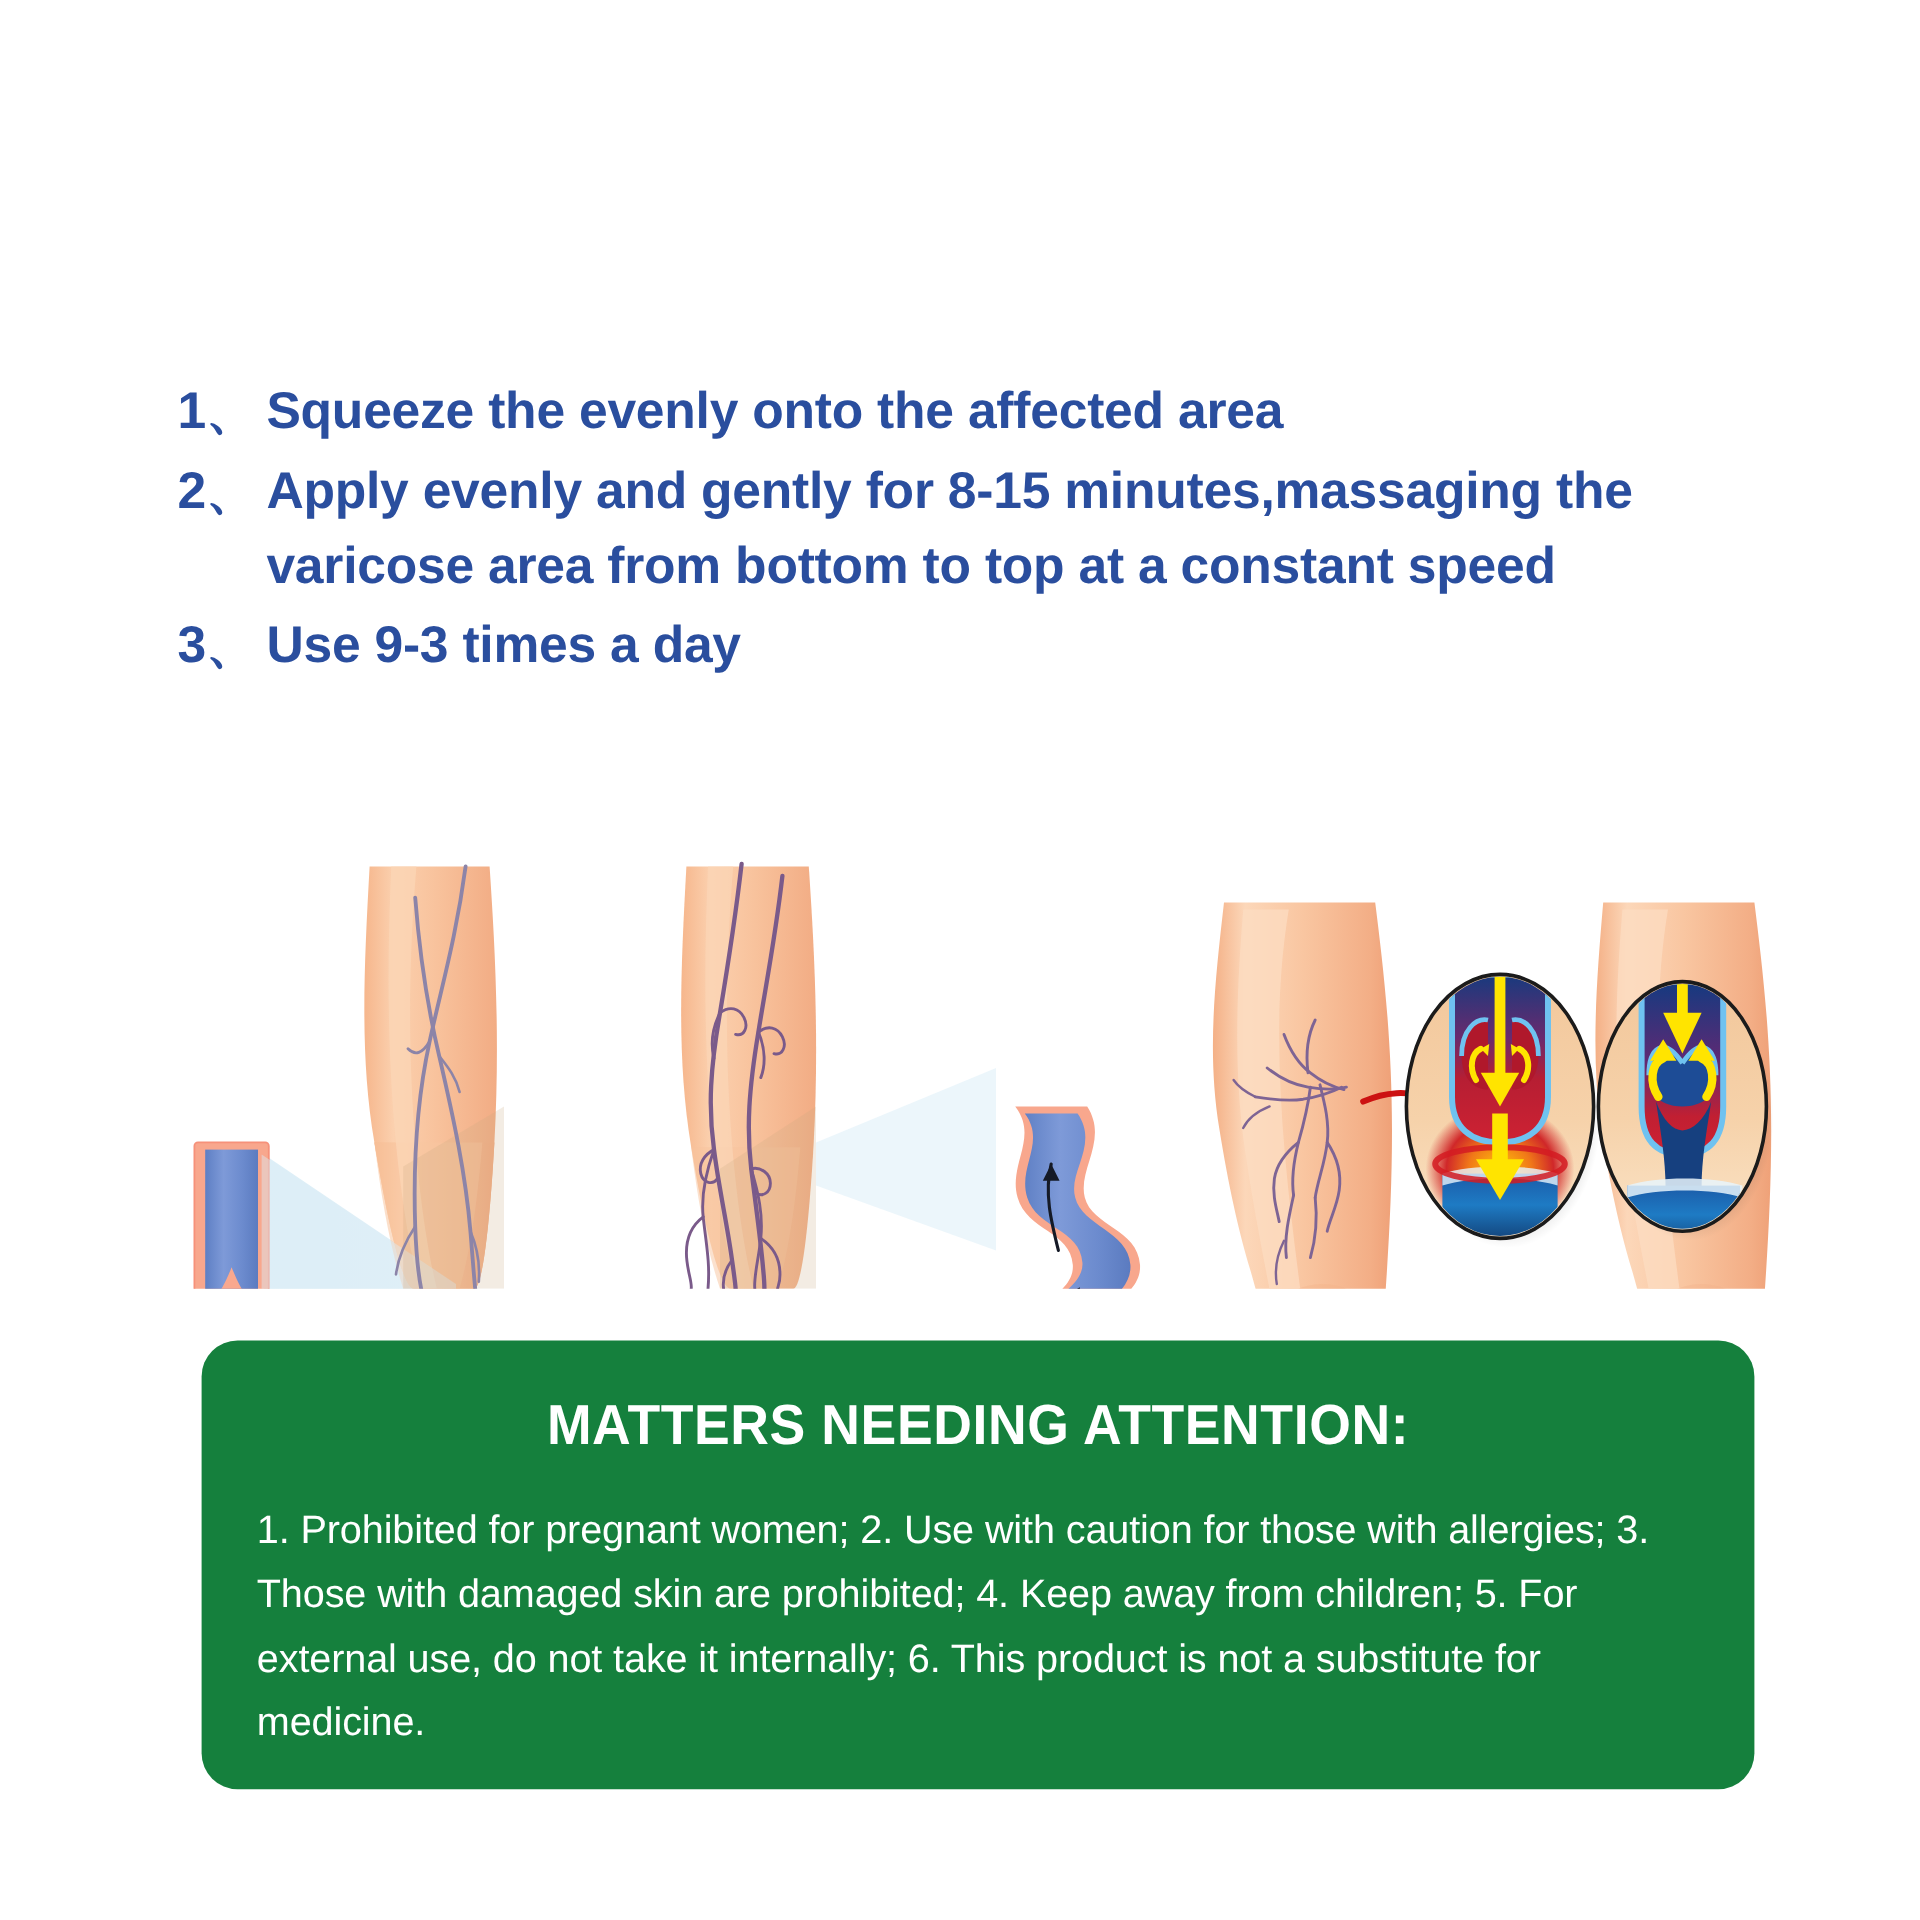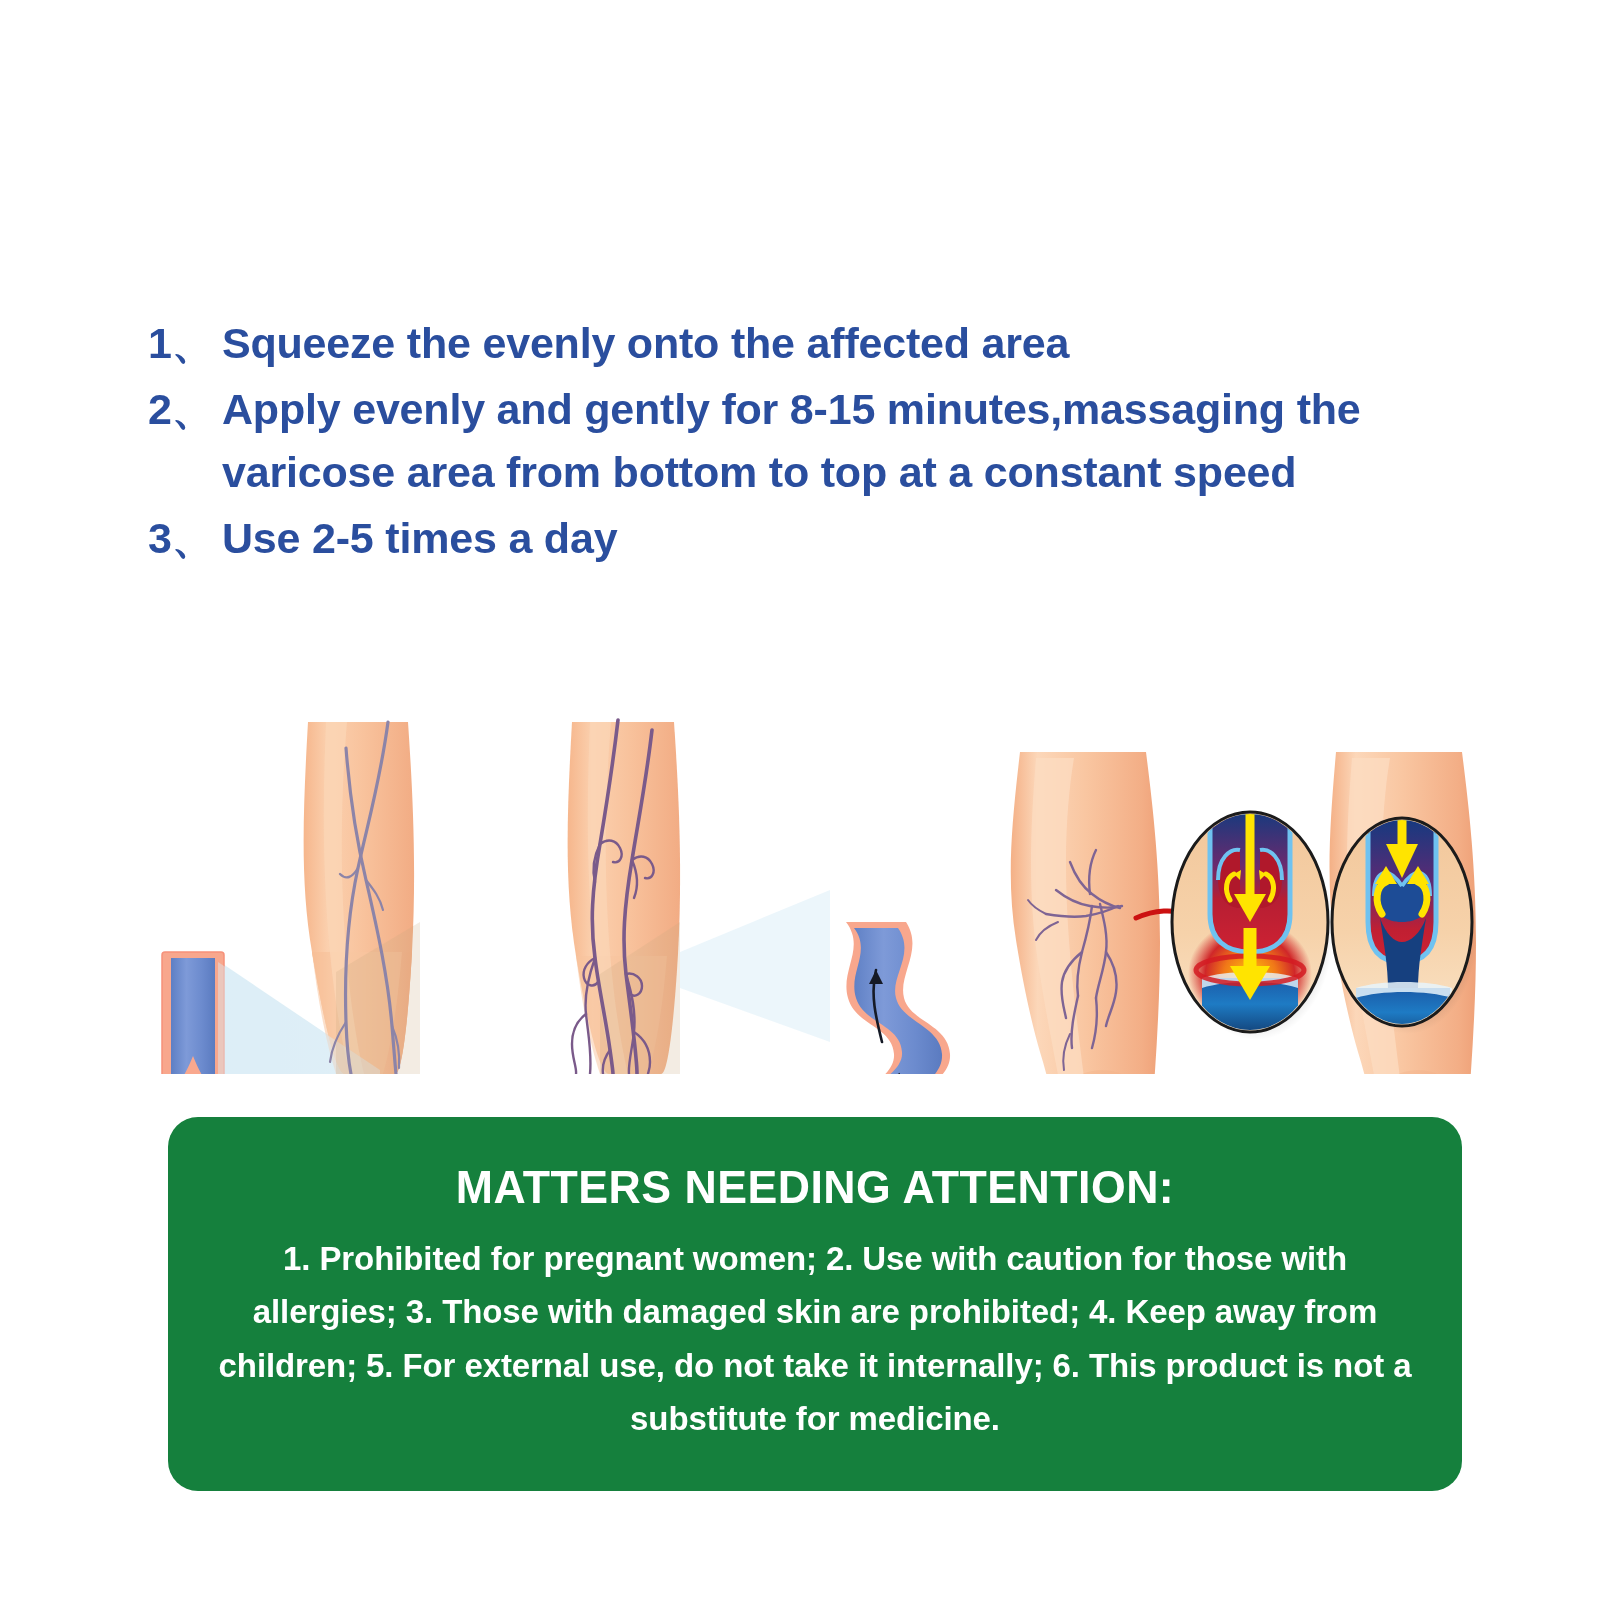--- a/index.html
+++ b/index.html
@@ -120,27 +120,26 @@
     text-align: center;
     color: #FFFFFF;
     font-family: "Liberation Sans Narrow", "Liberation Sans", sans-serif;
     font-size: 47px;
     font-weight: bold;
     letter-spacing: 0.5px;
     transform: scaleX(0.95);
     margin-top: 6px;
   }
   .attention-body {
-    margin-top: 18px;
+    margin-top: 34px;
     color: #FFFFFF;
     font-size: 33px;
-    font-weight: bold;
+    font-weight: normal;
     line-height: 1.62;
     letter-spacing: -0.1px;
-    text-align: center;
   }
 </style>
 </head>
 <body>
 
 <div id="page">
 
 
   <div class="steps">
 
@@ -149,21 +148,21 @@
       <span class="step-text">Squeeze the evenly onto the affected area</span>
     </div>
 
     <div class="step-row">
       <span class="step-num">2、</span>
       <span class="step-text">Apply evenly and gently for 8-15 minutes,massaging the varicose area from bottom to top at a constant speed</span>
     </div>
 
     <div class="step-row">
       <span class="step-num">3、</span>
-      <span class="step-text">Use 2-5 times a day</span>
+      <span class="step-text">Use 9-3 times a day</span>
     </div>
 
   </div>
 
   <div class="illo">
     <svg viewBox="0 0 1345 452" xmlns="http://www.w3.org/2000/svg">
       <defs>
         <linearGradient id="skinG" x1="0" y1="0" x2="1" y2="0">
           <stop offset="0%" stop-color="#F6B68C"></stop>
           <stop offset="22%" stop-color="#FBD0AE"></stop>

